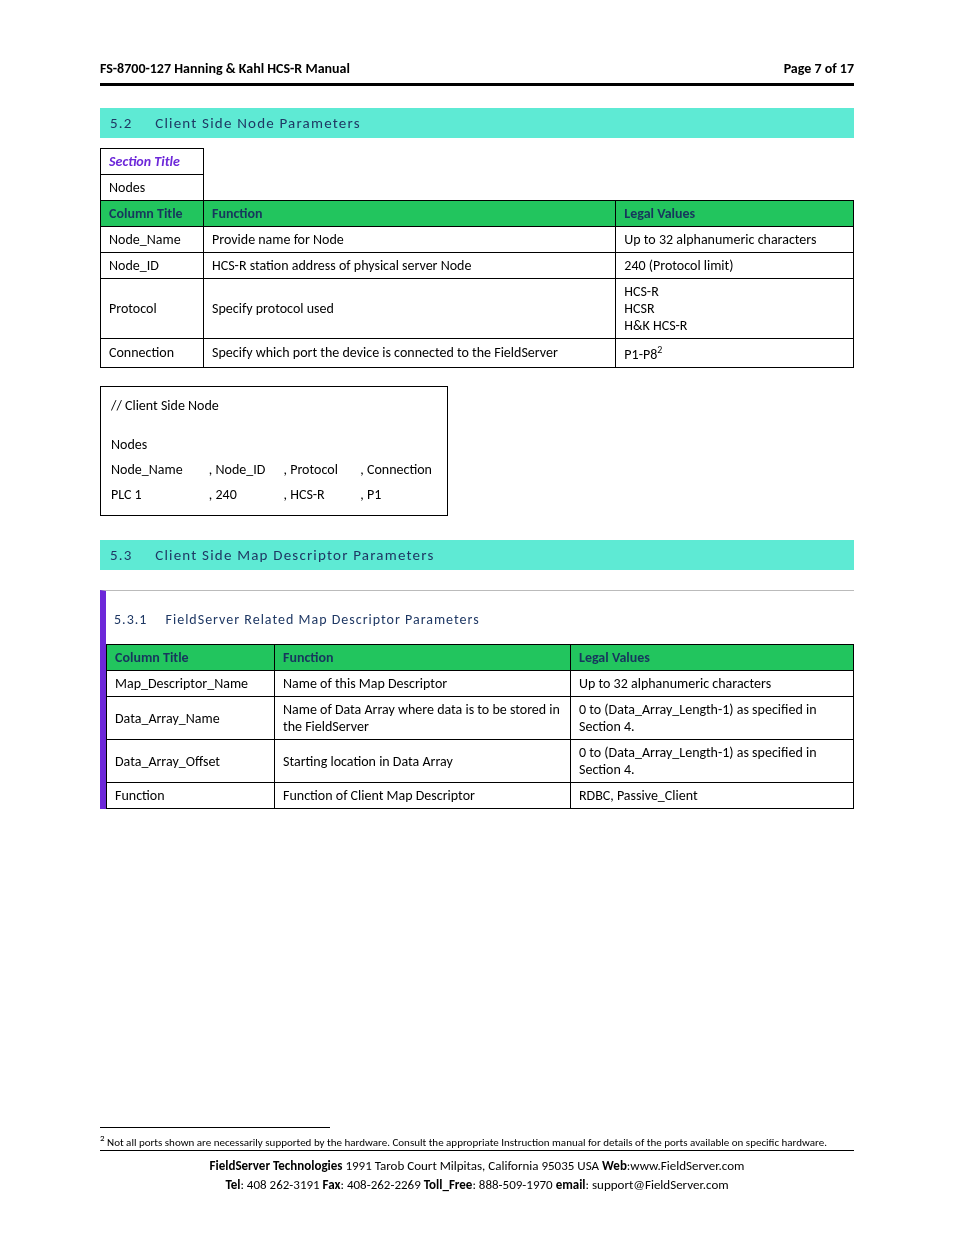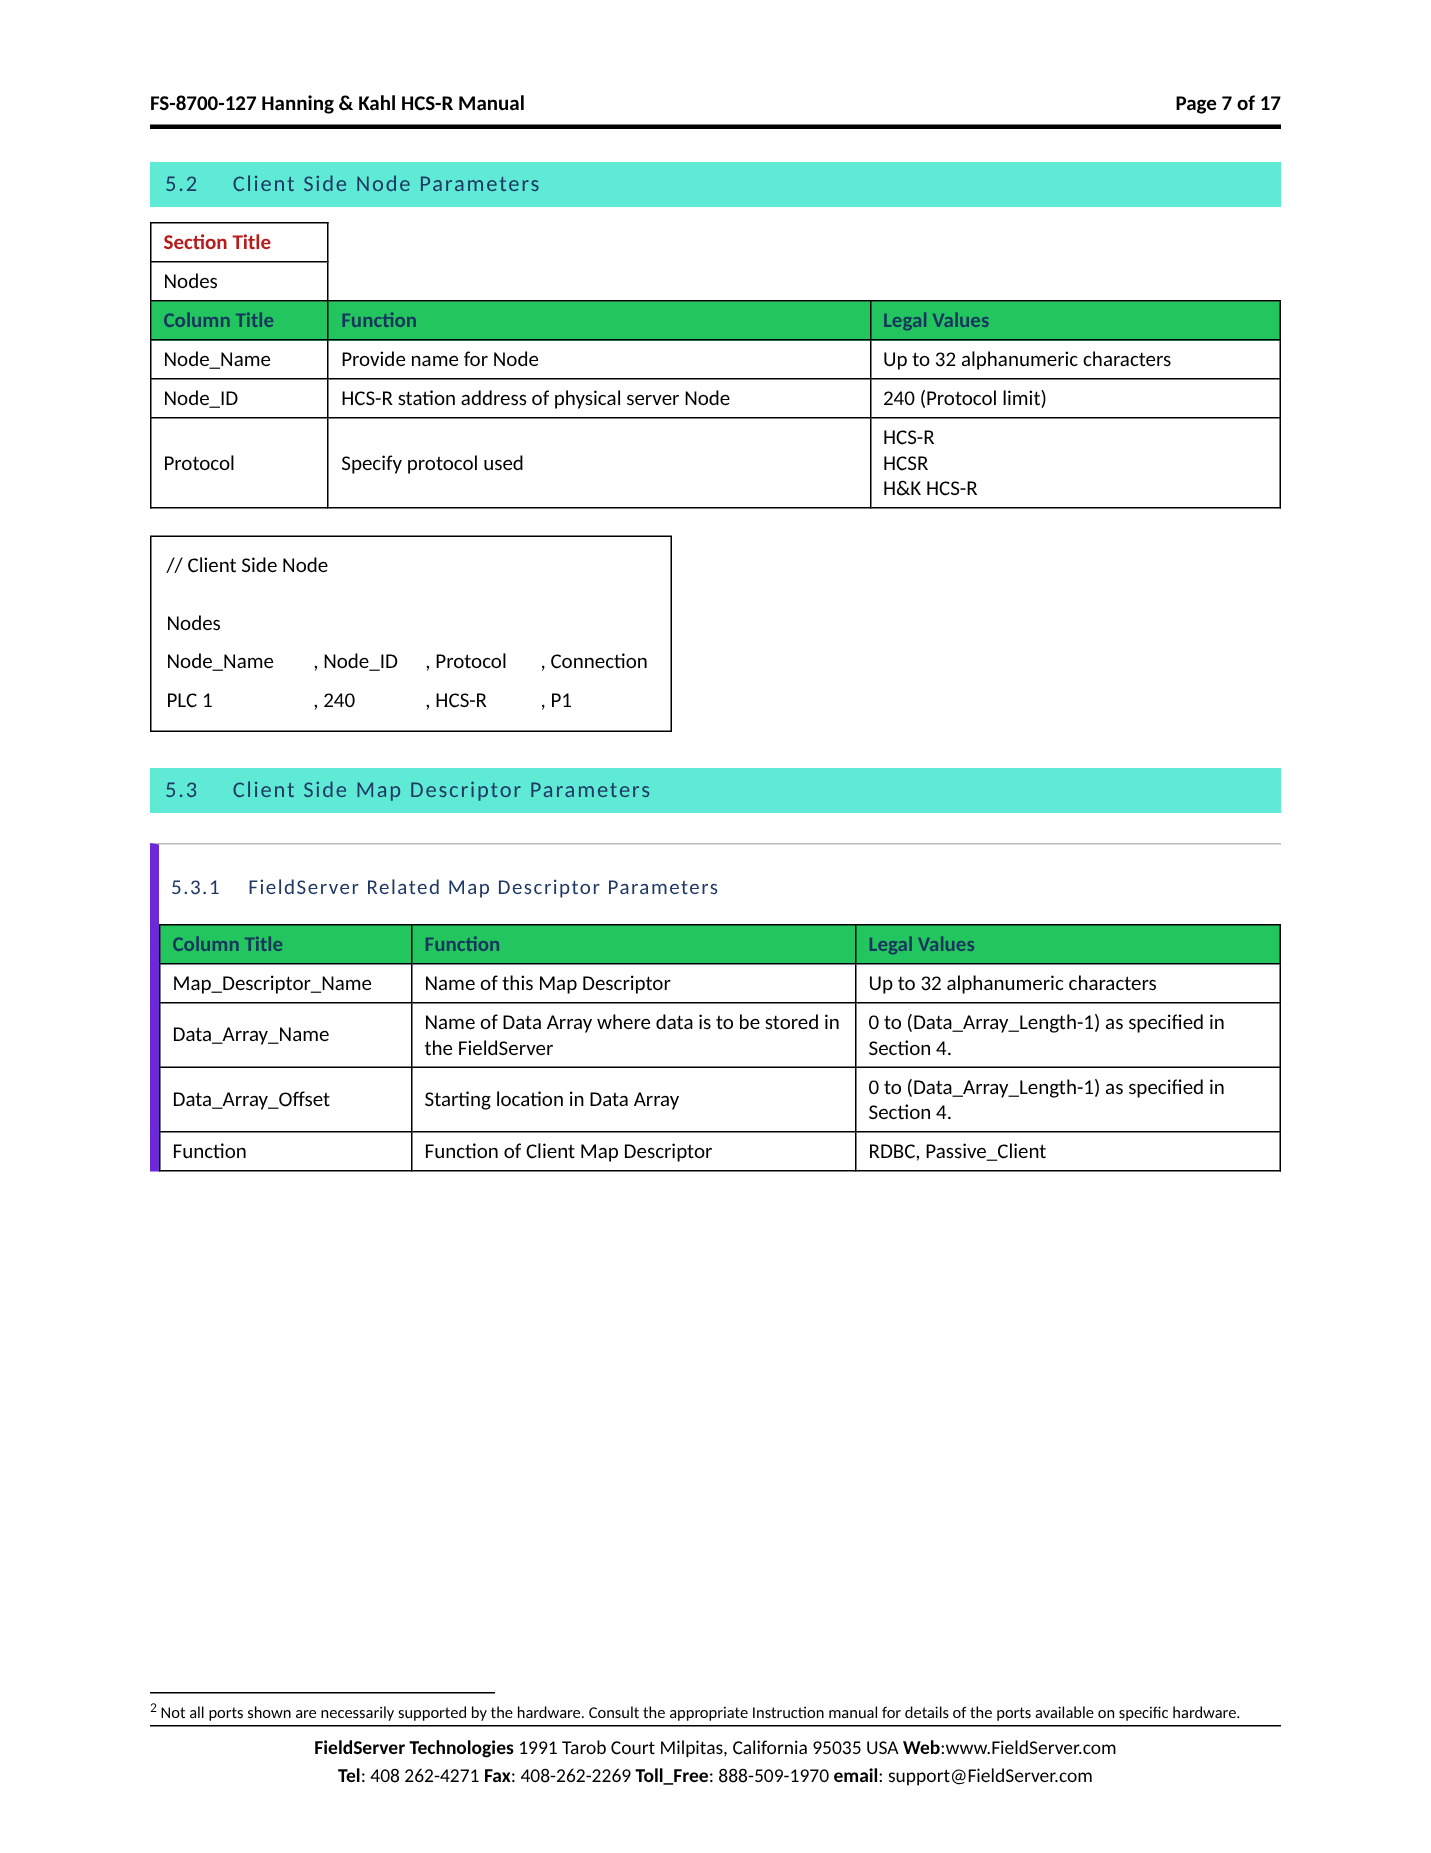--- a/index.html
+++ b/index.html
@@ -60,21 +60,22 @@
     vertical-align: middle;
     font-weight: normal;
   }
   table.param-table .hdr {
     background: #22c55e;
     color: #17365d;
     font-weight: bold;
   }
   table.param-table .section-title-cell {
     font-weight: bold;
-    color: #b91c1c;
+    color: #6d28d9;
+    font-style: italic;
   }
   .example-label {
     font-weight: bold;
     text-decoration: underline;
     margin: 6px 0 10px 0;
   }
   .example-box {
     border: 1px solid #000;
     width: 348px;
     padding: 6px 10px 8px 10px;
@@ -160,20 +161,27 @@
         <td>HCS-R station address of physical server Node</td>
         <td>240 (Protocol limit)</td>
       </tr>
       <tr>
         <td>Protocol</td>
         <td>Specify protocol used</td>
         <td>
           <div>HCS-R</div>
           <div>HCSR</div>
           <div>H&amp;K HCS-R</div>
+        </td>
+      </tr>
+      <tr>
+        <td>Connection</td>
+        <td>Specify which port the device is connected to the FieldServer</td>
+        <td>
+          <span>P1-P8</span><sup class="super">2</sup>
         </td>
       </tr>
     </tbody>
       </table>
 
 
     <div class="example-box">
       <div>//     Client Side Node</div>
       <div style="height:14px;"></div>
       <div>Nodes</div>
@@ -241,16 +249,16 @@
   </div>
 
   <div>
     <hr class="footnote-sep">
     <div class="footnote">
       <sup>2</sup><span> Not all ports shown are necessarily supported by the hardware. Consult the appropriate Instruction manual for details of the ports available on specific hardware.</span>
     </div>
     <hr class="footer-rule">
     <div class="footer-text">
       <b>FieldServer Technologies</b><span> 1991 Tarob Court Milpitas, California 95035 USA  </span><b>Web</b><span>:www.FieldServer.com</span><br>
-      <b>Tel</b><span>: 408 262-4271   </span><b>Fax</b><span>: 408-262-2269   </span><b>Toll_Free</b><span>: 888-509-1970   </span><b>email</b><span>: support@FieldServer.com</span>
+      <b>Tel</b><span>: 408 262-3191   </span><b>Fax</b><span>: 408-262-2269   </span><b>Toll_Free</b><span>: 888-509-1970   </span><b>email</b><span>: support@FieldServer.com</span>
     </div>
   </div>
 </div>
 
 </body></html>

